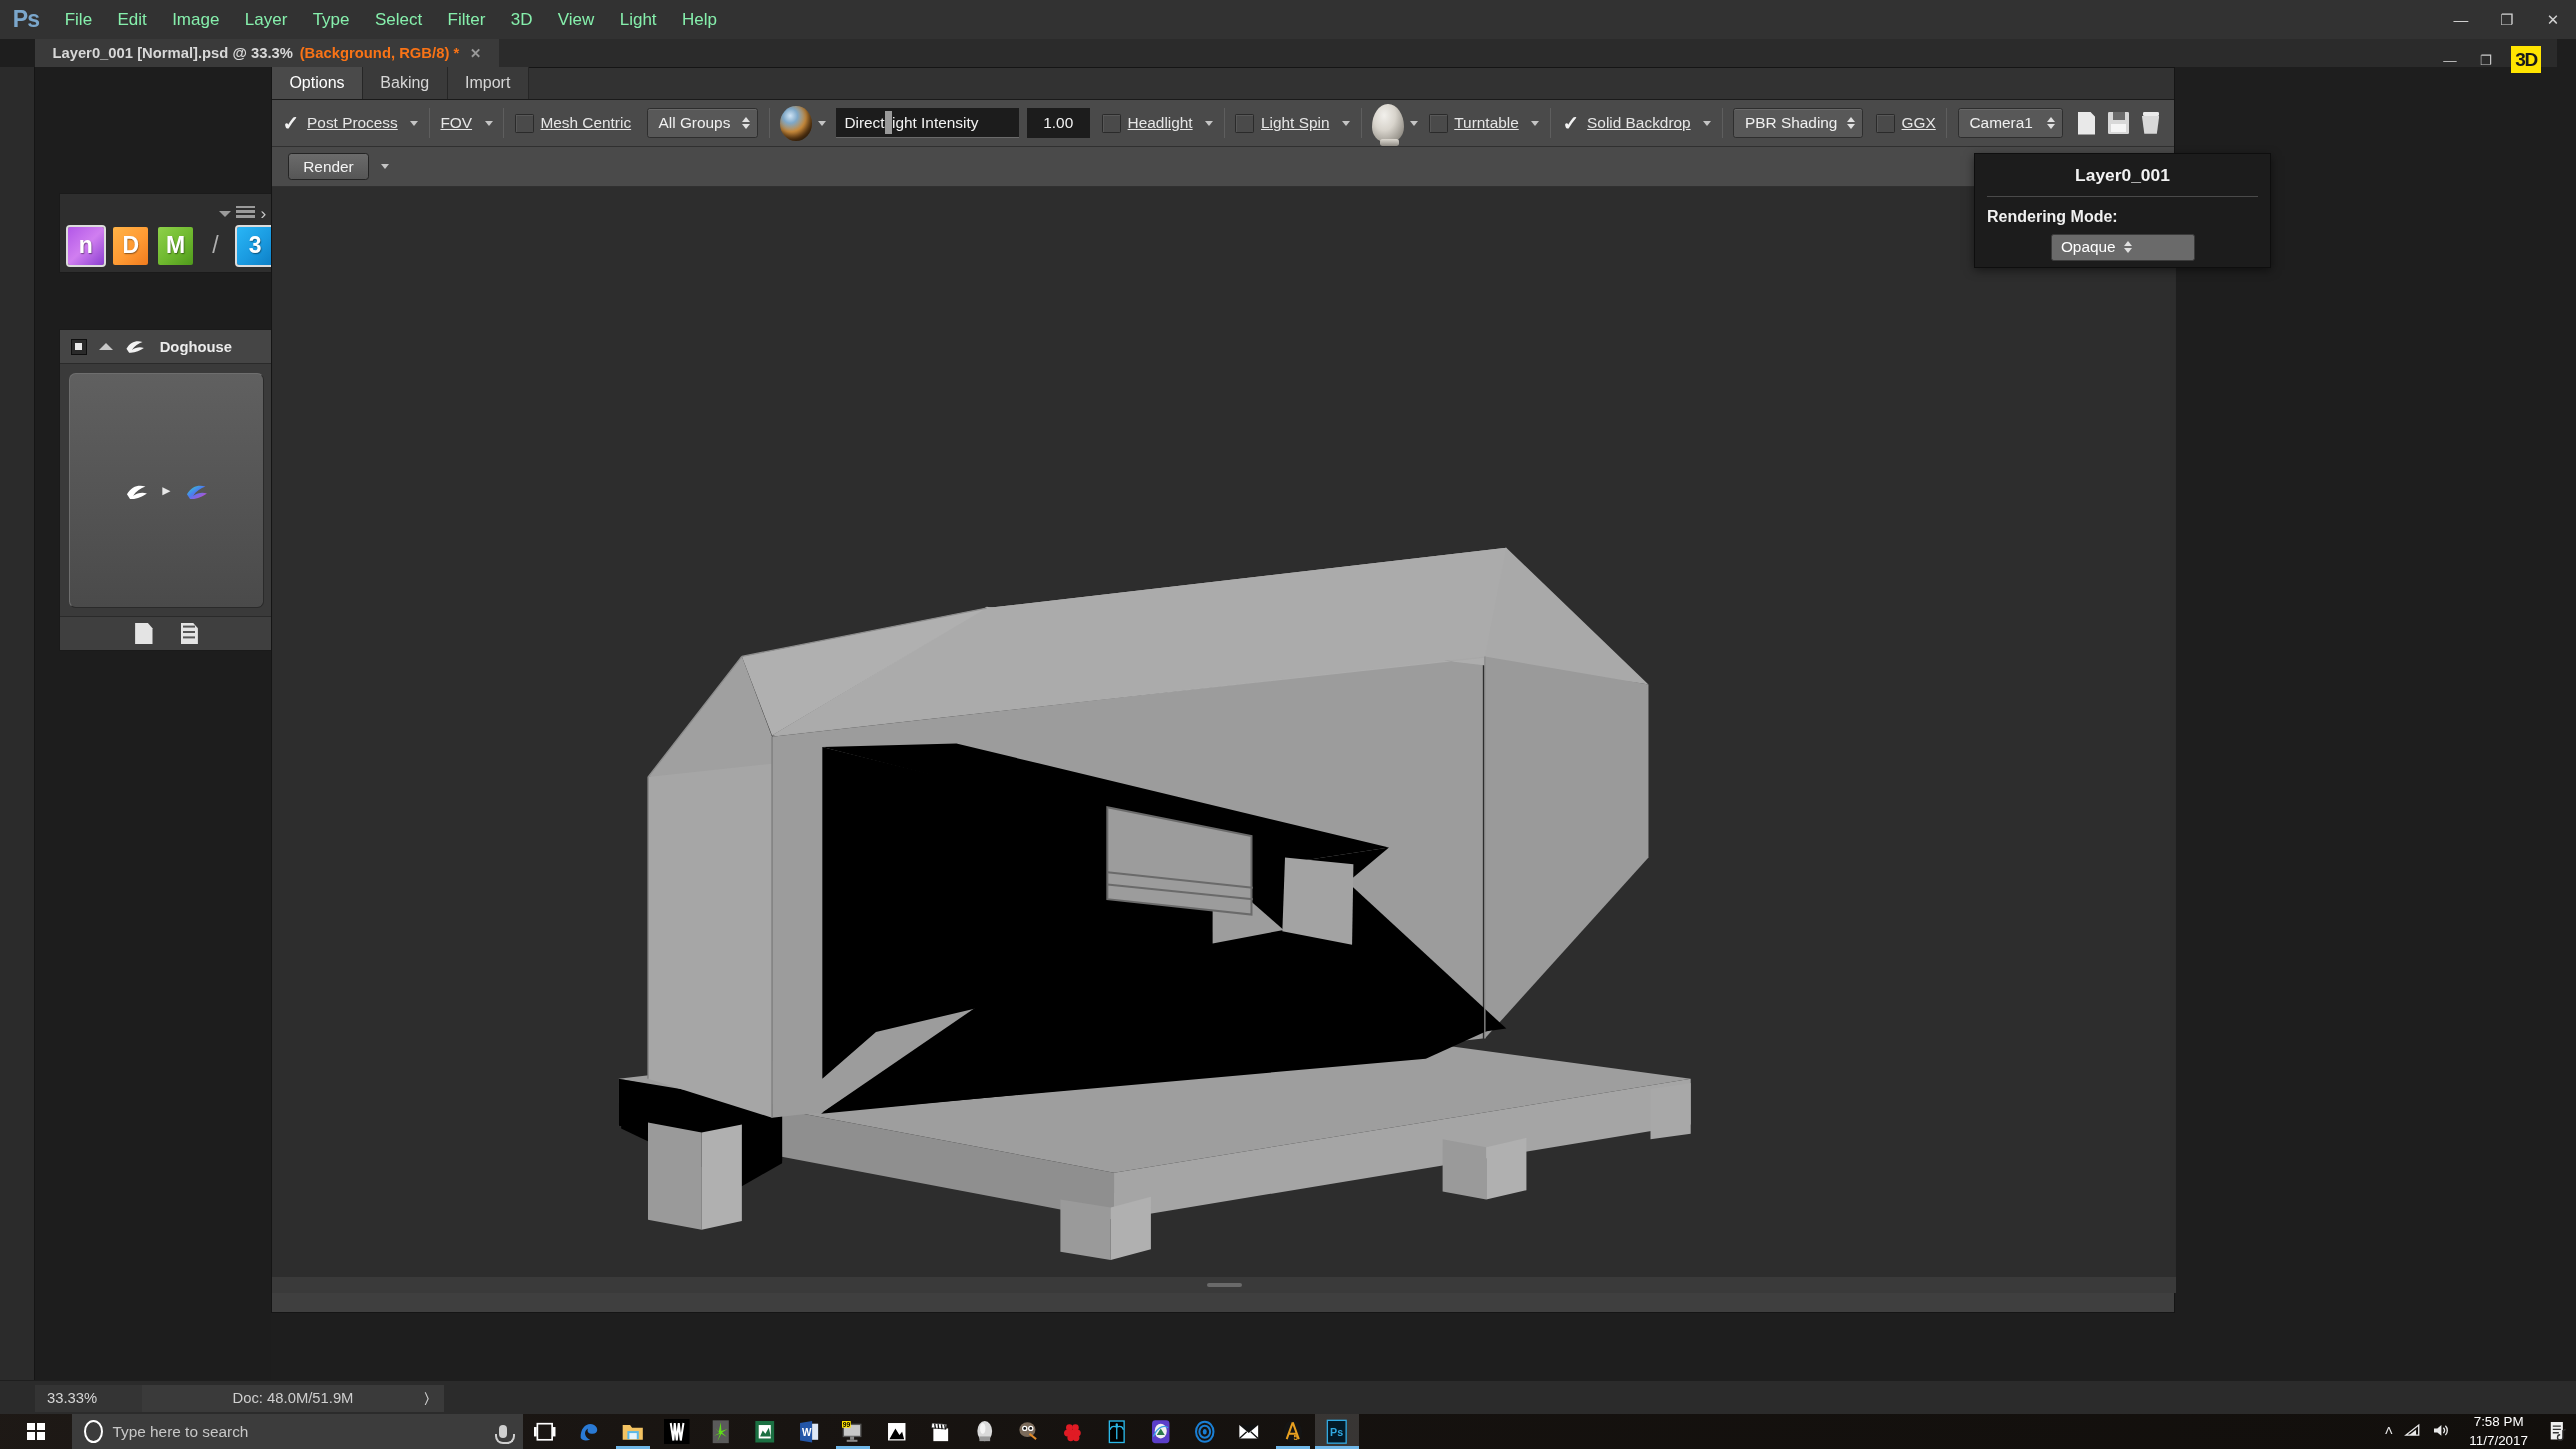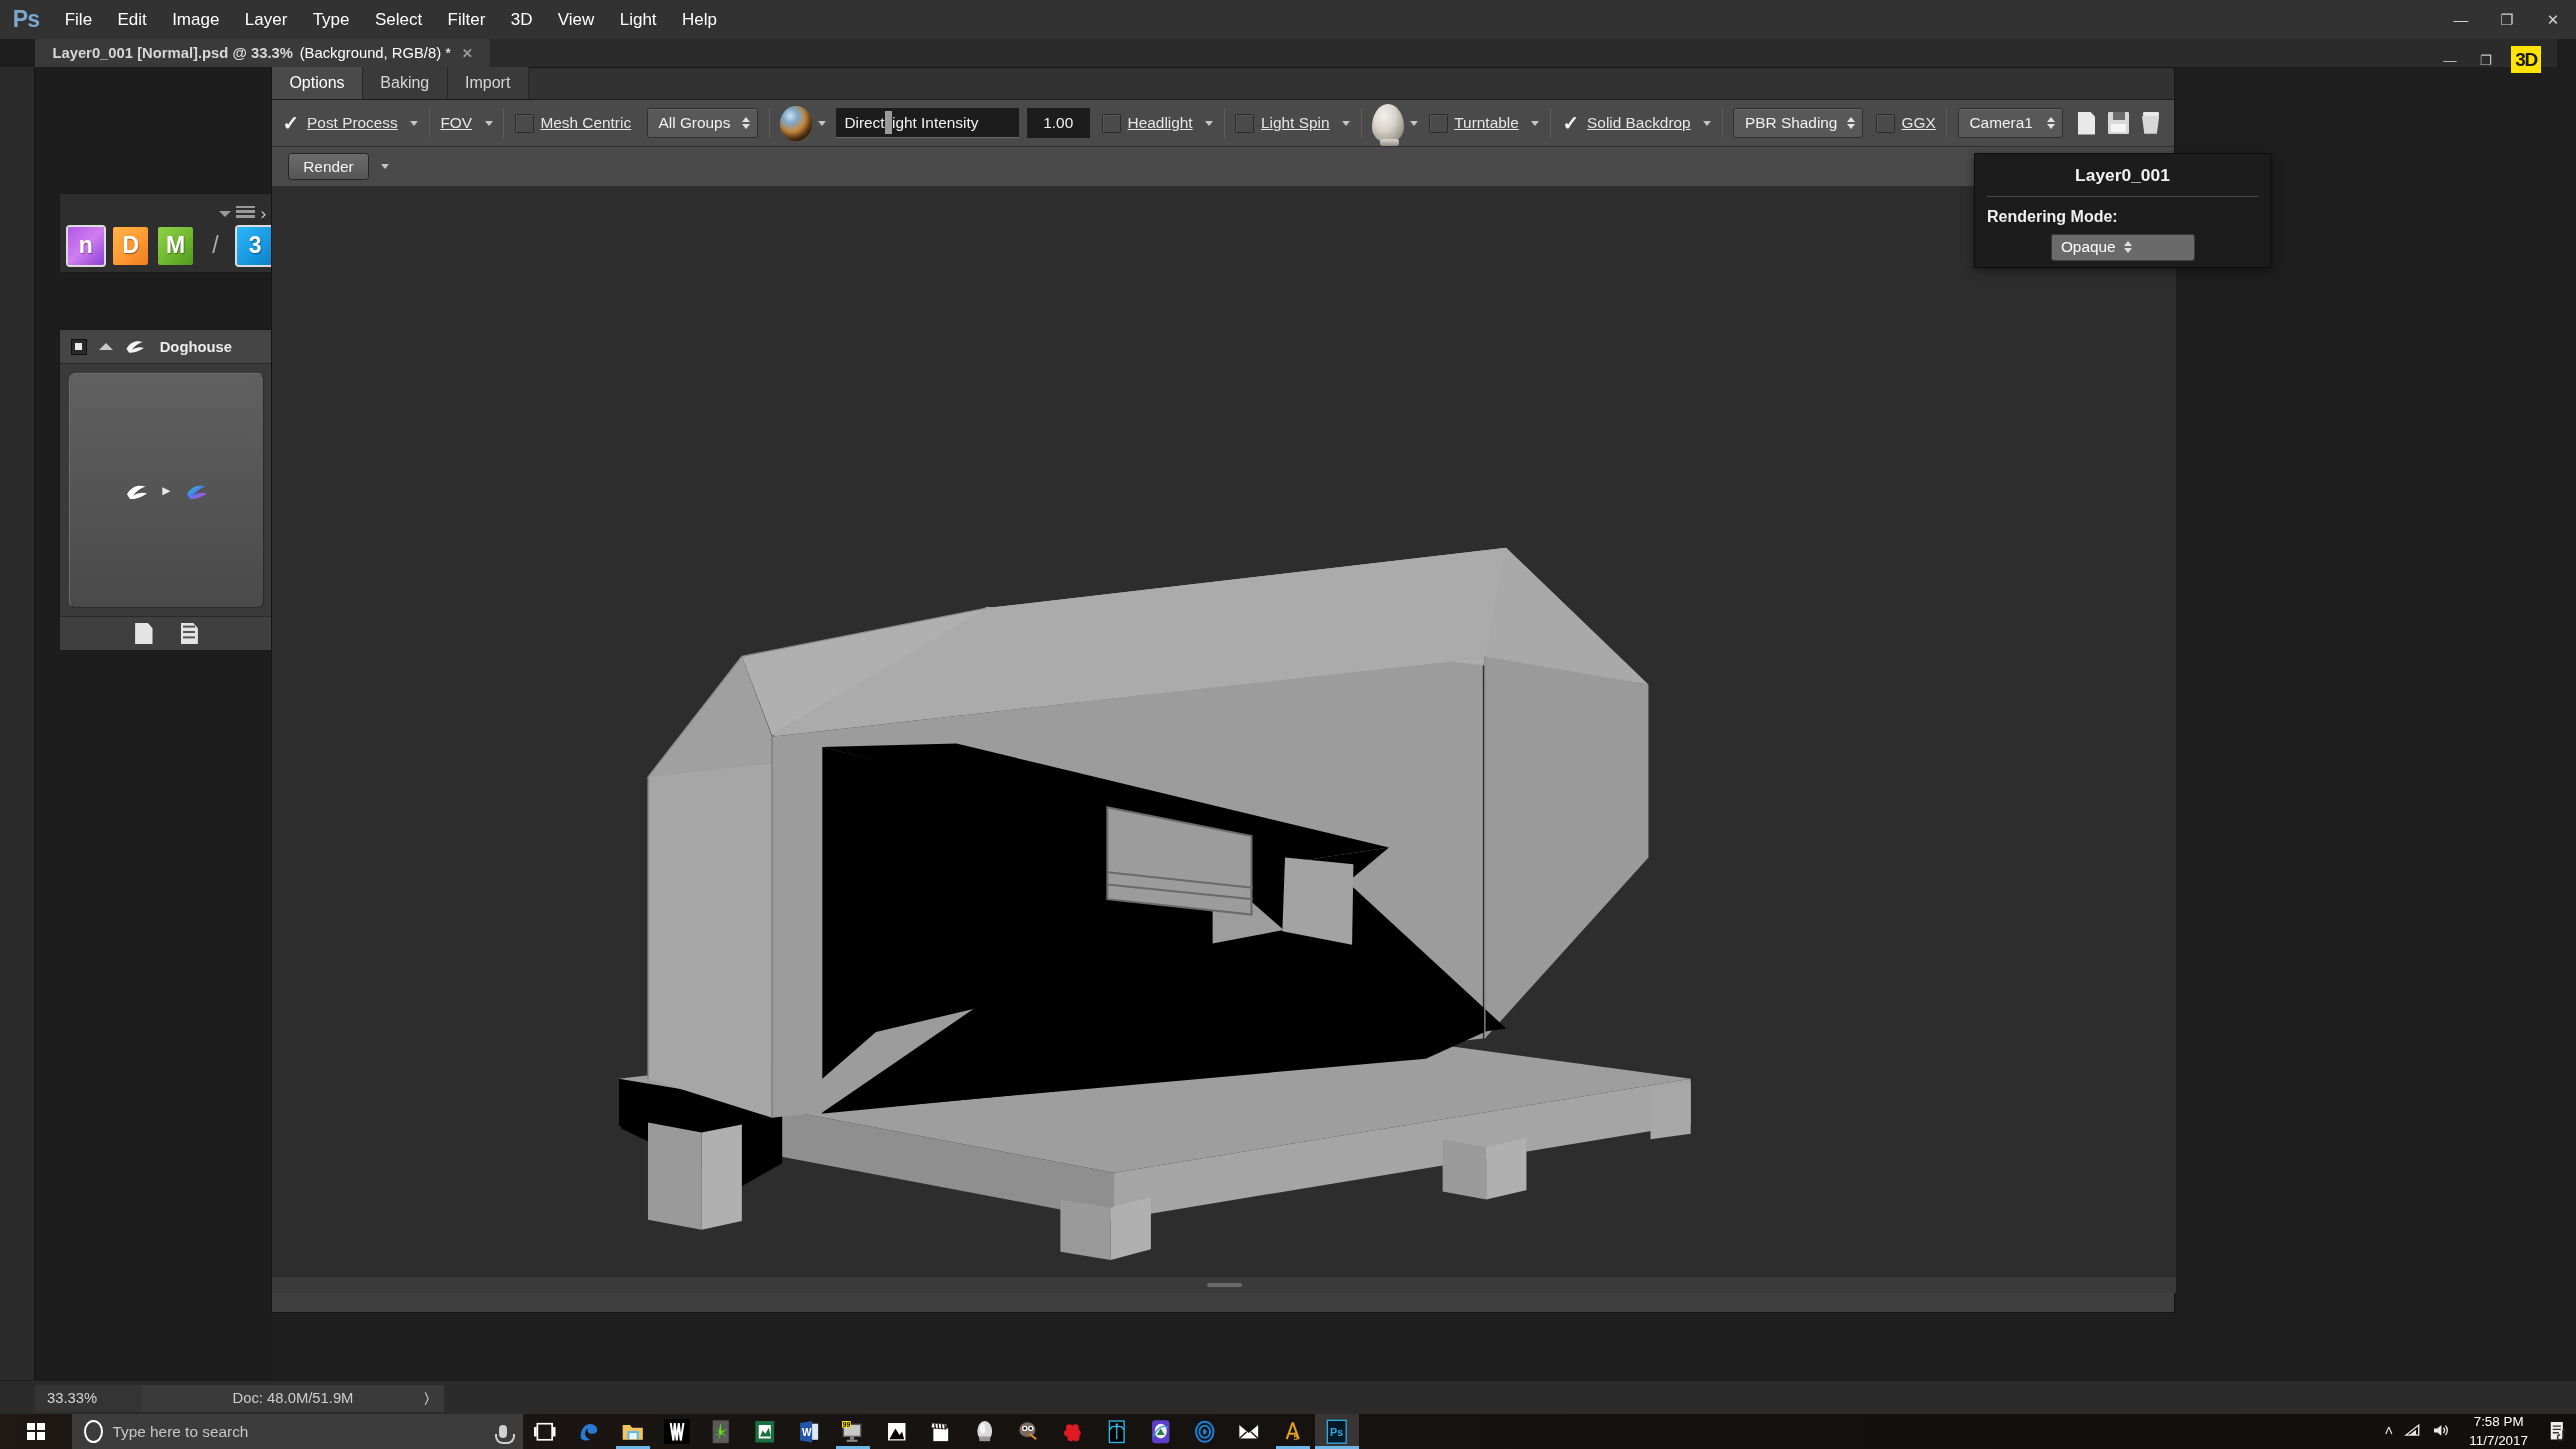--- a/index.html
+++ b/index.html
@@ -19,21 +19,21 @@
     background: #323232; display: flex; align-items: center;
   }
   .ps-logo {
     width: 52px; height: 39px; display: flex; align-items: center;
     justify-content: center; color: #7ba7cc; font-size: 23px;
     font-weight: bold; font-family: "Liberation Sans", sans-serif;
     letter-spacing: -0.7px;
   }
   .menu-item {
     padding: 0 12.7px; height: 39px; line-height: 39px;
-    color: #ffffff; font-size: 17px; white-space: nowrap;
+    color: #86efac; font-size: 17px; white-space: nowrap;
   }
 
   .win-ctrl-bar {
     position: absolute; right: 0; top: 0; height: 39px; width: 201px;
     display: flex; align-items: center; justify-content: flex-end;
   }
   .win-btn {
     width: 46px; height: 39px; display: flex; align-items: center;
     justify-content: center; color: #d0d0d0; font-size: 14.8px;
   }
@@ -42,21 +42,21 @@
   .doc-tabbar {
     position: absolute; left: 35px; top: 39px; width: 2522px; height: 28px;
     background: #2b2b2b;
   }
   .doc-tab {
     position: absolute; left: 0; top: 0; height: 28px;
     background: #3a3a3a; display: flex; align-items: center;
     padding: 0 17.4px; color: #d8d8d8; font-size: 14.8px; font-weight: bold;
     white-space: nowrap;
   }
-  .doc-tab .tab-suffix { color: #ffffff; font-weight: normal; }
+  .doc-tab .tab-suffix { color: #f97316; font-weight: bold; }
   .doc-tab .tab-close { margin-left: 10.7px; color: #999; font-size: 13.4px; }
 
   
   .ps-win-row {
     position: absolute; right: 35px; top: 47px;
     display: flex; align-items: center; gap: 0;
   }
   .ps-win-row .wb {
     width: 36px; height: 27px; display: flex; align-items: center;
     justify-content: center; color: #c8c8c8; font-size: 13.4px;

